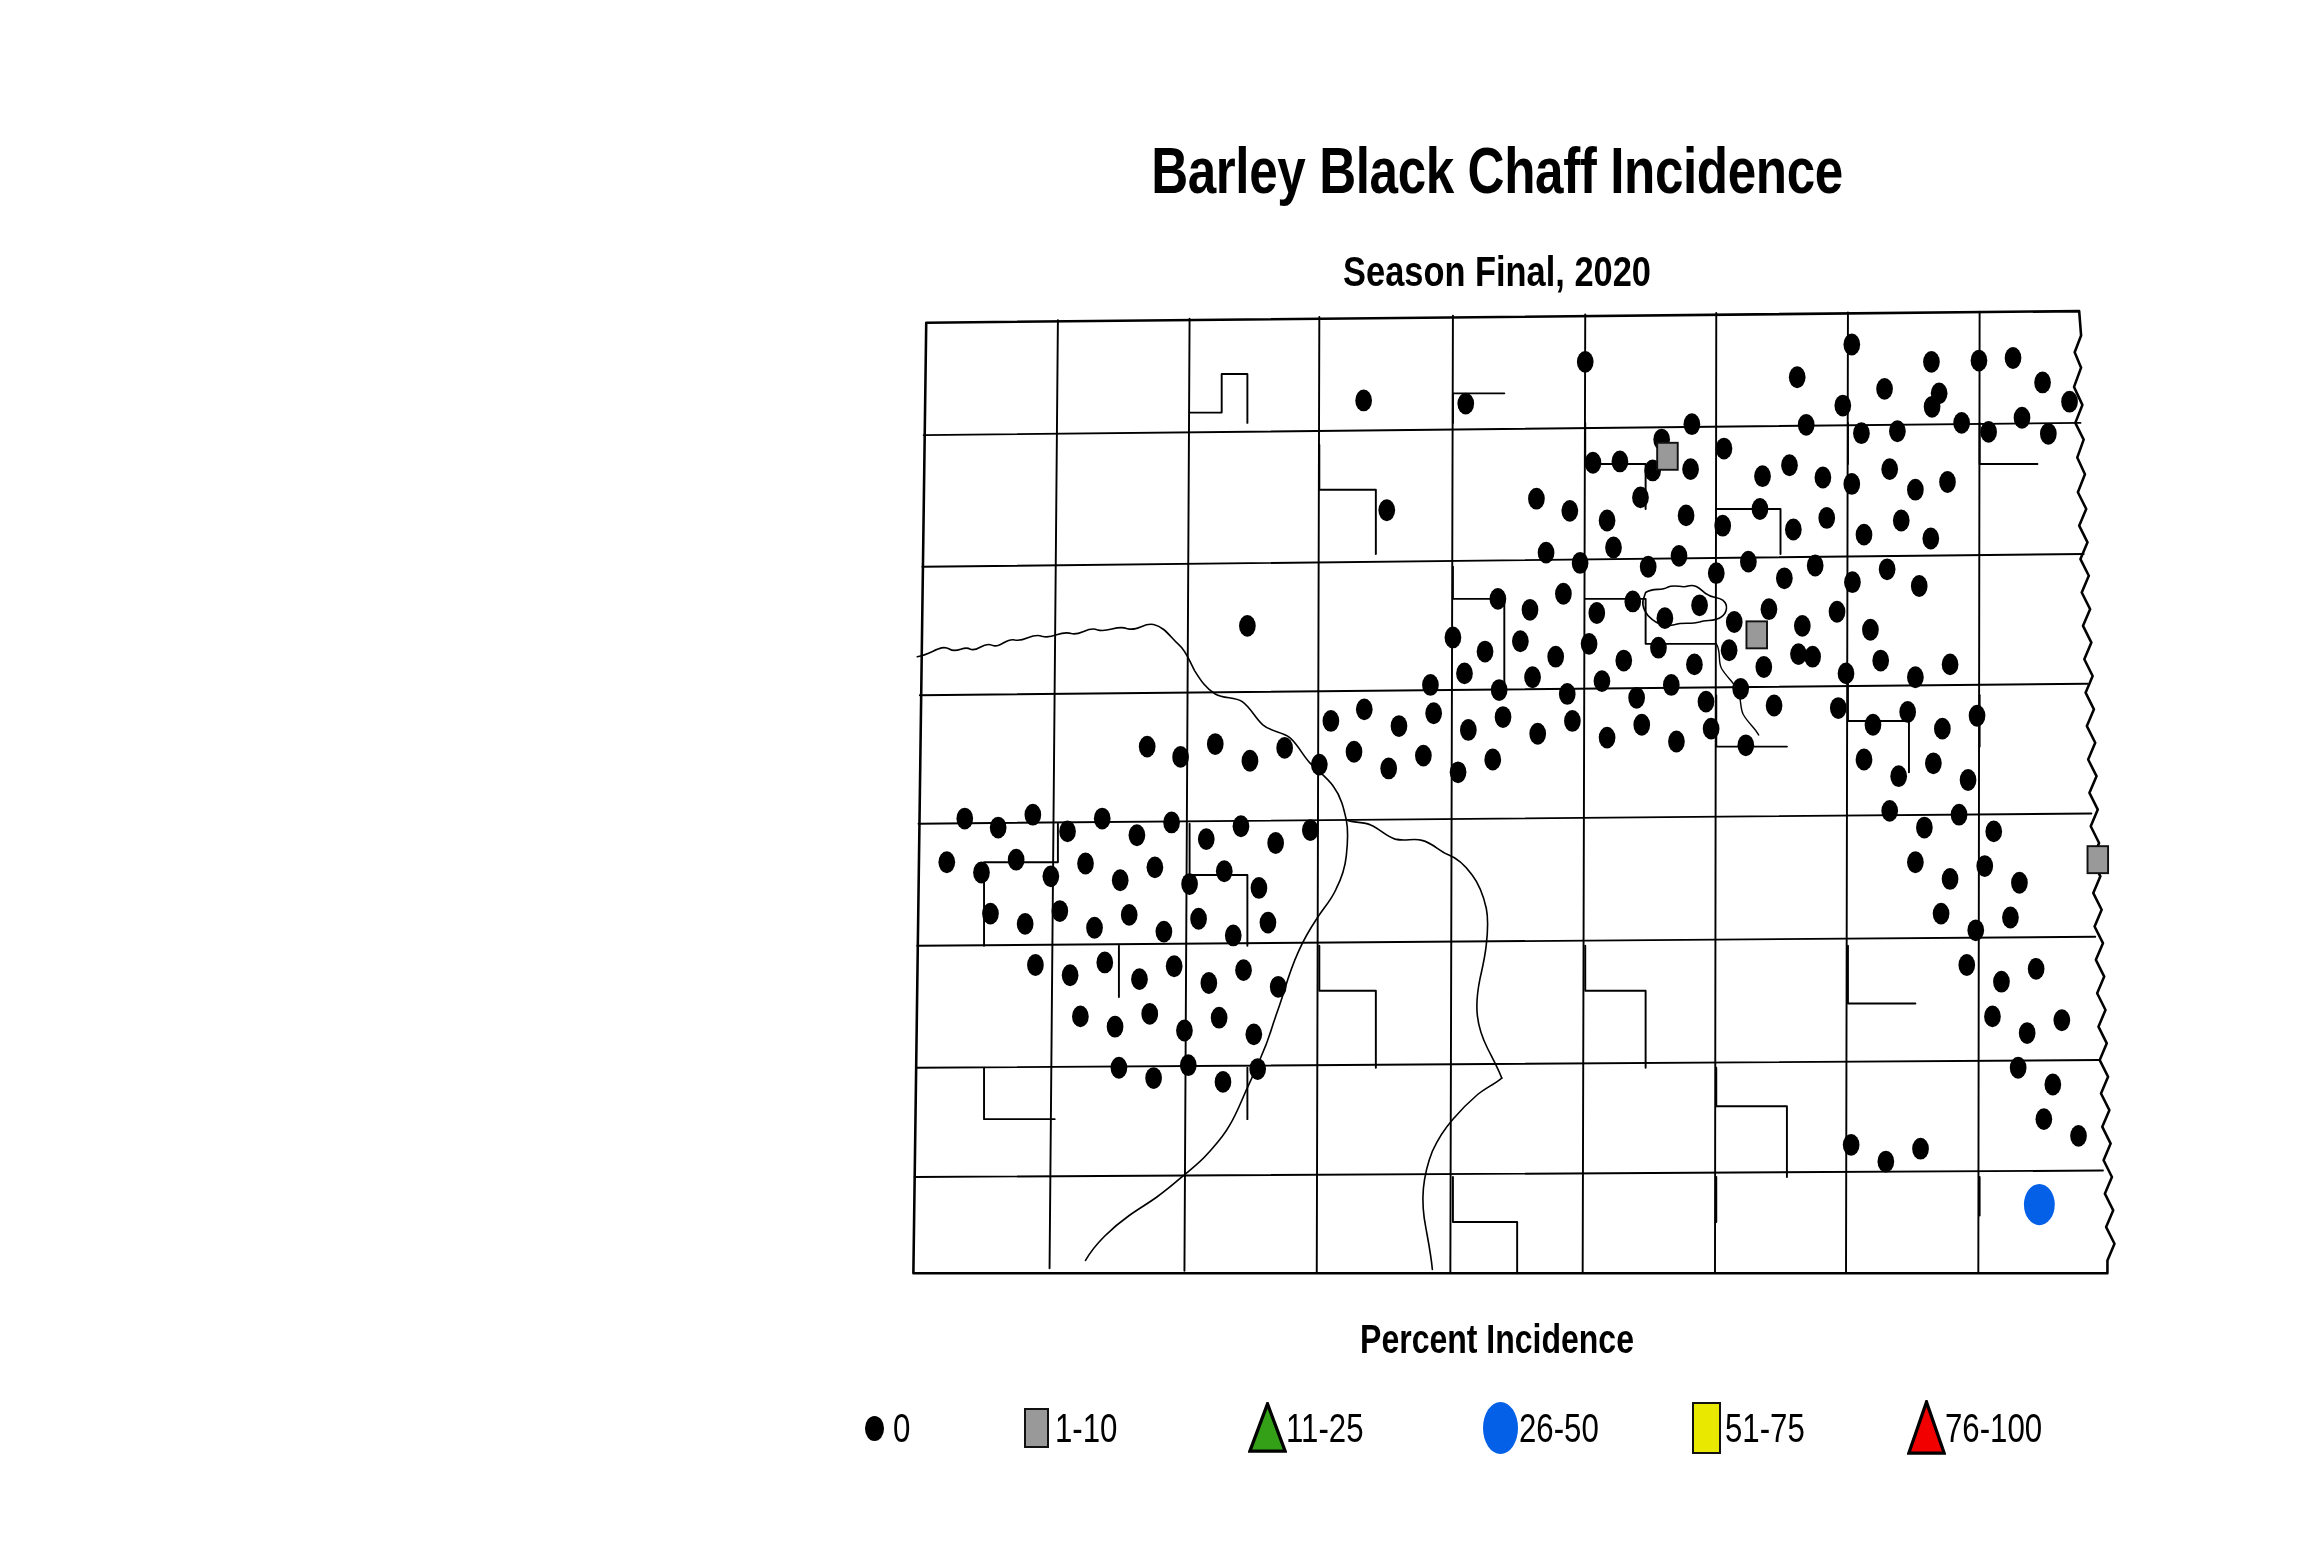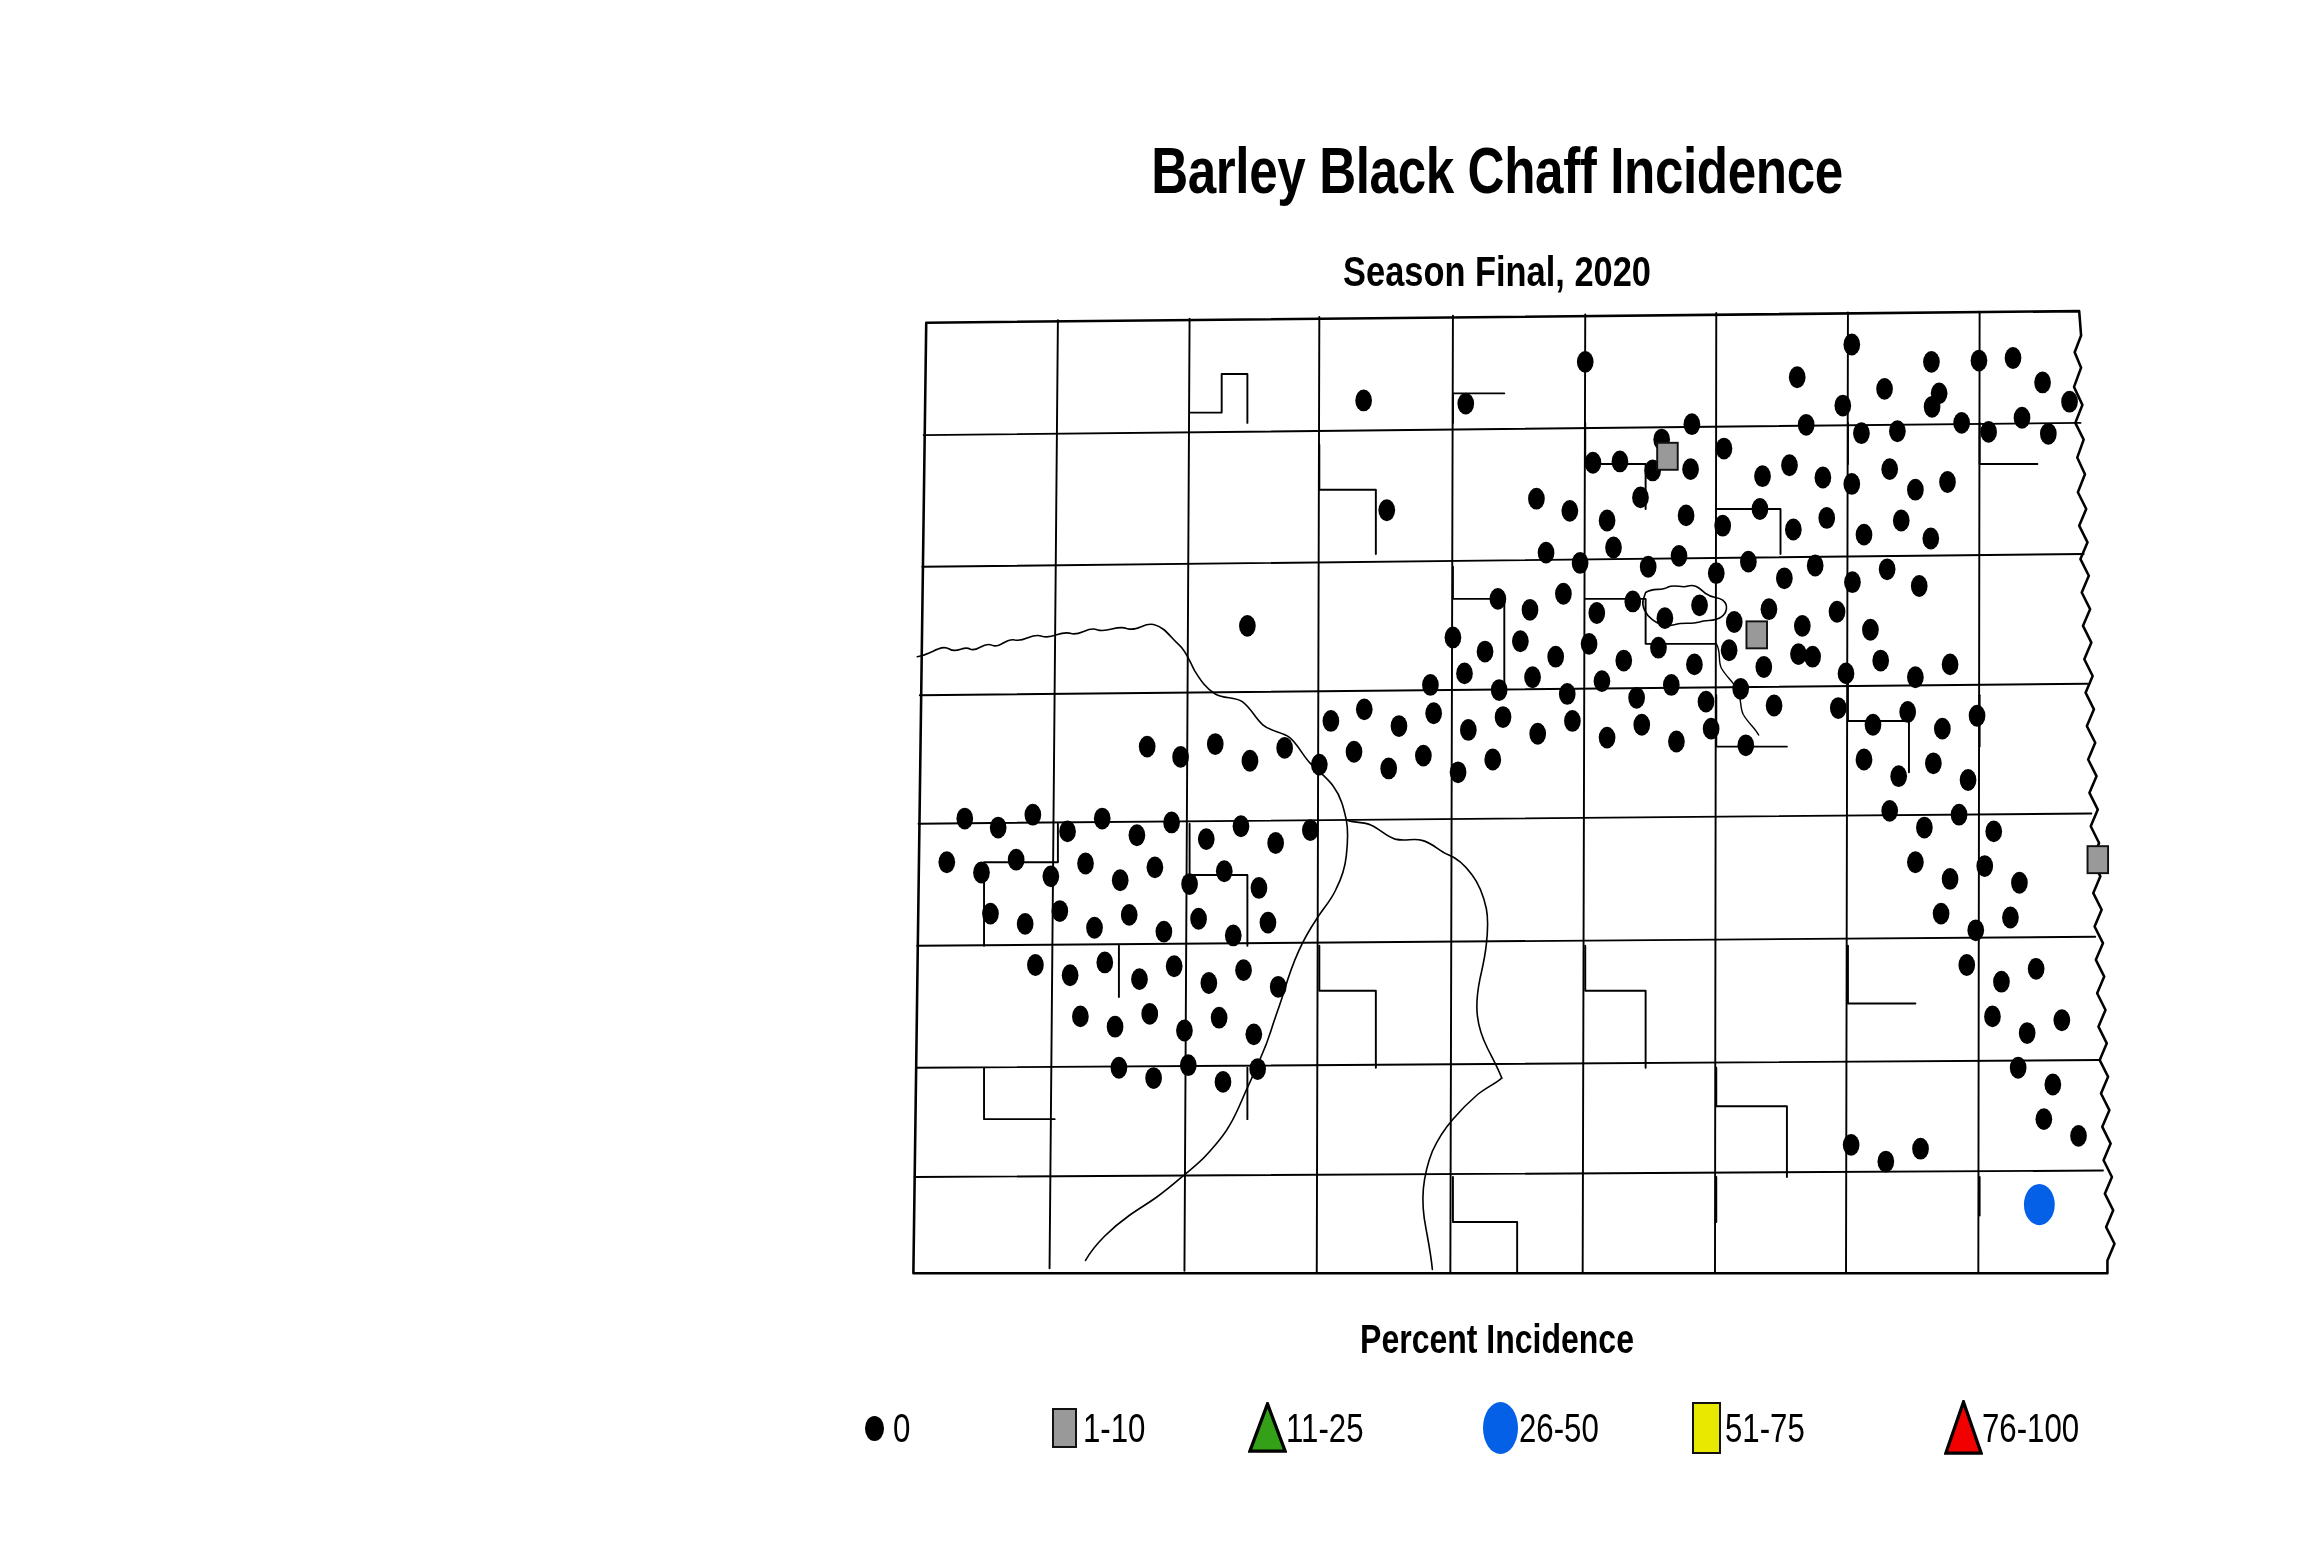--- a/index.html
+++ b/index.html
@@ -381,21 +381,21 @@
 
   <div id="legend">
 
     <div class="lg-item" style="left:0px">
       <span class="lg-sym">
           <span class="sym-dot"></span>
         </span>
       <span class="lg-lab">0</span>
     </div>
 
-    <div class="lg-item" style="left:190px">
+    <div class="lg-item" style="left:162px">
       <span class="lg-sym">
           <span class="sym-sq" id="sq1" style="background: rgb(153, 153, 153);"></span>
         </span>
       <span class="lg-lab">1-10</span>
     </div>
 
     <div class="lg-item" style="left:393px">
       <span class="lg-sym">
         <svg width="39" height="52" viewBox="0 0 84 112">
           <polygon id="tri-g" points="42,4 80,106 4,106" stroke="#000" stroke-width="7" fill="#33A018"></polygon>
@@ -411,21 +411,21 @@
       <span class="lg-lab">26-50</span>
     </div>
 
     <div class="lg-item" style="left:832px">
       <span class="lg-sym">
           <span class="sym-sq" id="sq4" style="height: 52px; width: 29px; background: rgb(232, 232, 0);"></span>
         </span>
       <span class="lg-lab">51-75</span>
     </div>
 
-    <div class="lg-item" style="left:1089px">
+    <div class="lg-item" style="left:1052px">
       <span class="lg-sym">
         <svg width="39" height="56" viewBox="0 0 84 120">
           <polygon id="tri-r" points="42,4 80,114 4,114" stroke="#000" stroke-width="7" fill="#F20000"></polygon>
         </svg>
       </span>
       <span class="lg-lab">76-100</span>
     </div>
 
   </div>
 </div>

